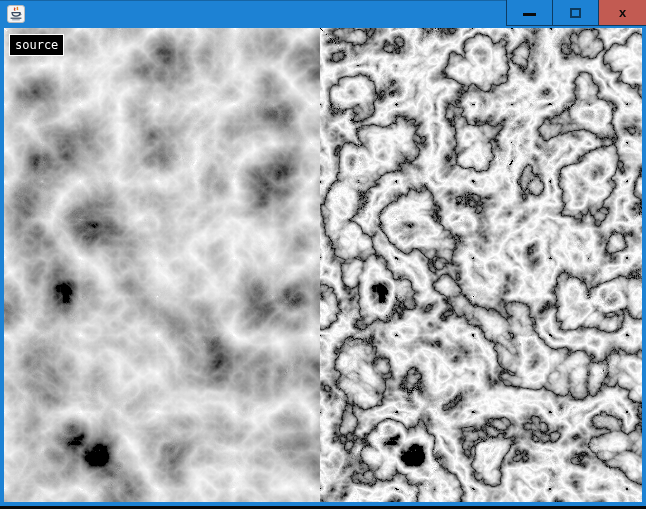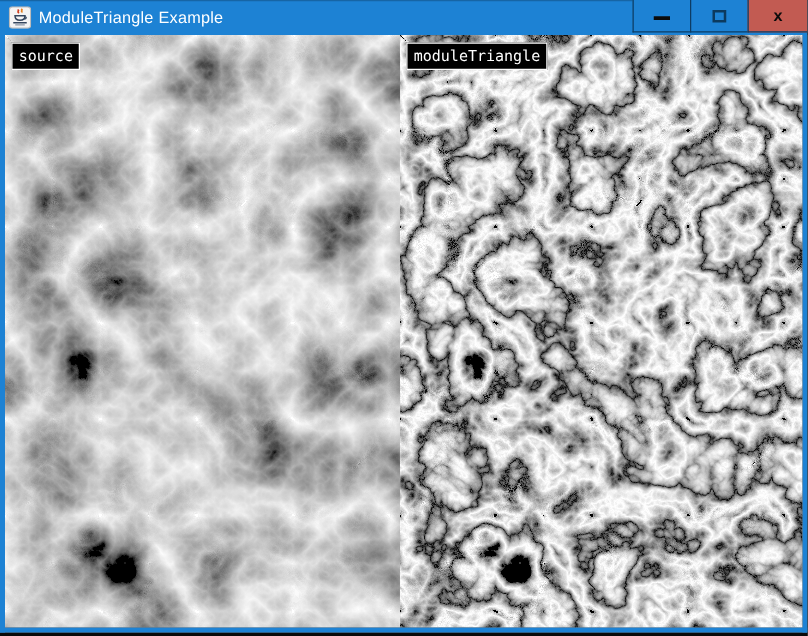--- a/index.html
+++ b/index.html
@@ -51,21 +51,20 @@
         <svg width="18" height="18" viewBox="0 0 18 18">
           <rect x="0.5" y="0.5" width="17" height="17" rx="2.5" fill="#f4f4f4" stroke="#bcbcbc"></rect>
           <path d="M7.4 3.0 c1.5 .7 -1.1 1.3 .5 2.2" stroke="#cc3b1e" stroke-width="1.2" fill="none" stroke-linecap="round"></path>
           <path d="M10.2 2.4 c1.5 .7 -1.1 1.3 .5 2.2" stroke="#e5801f" stroke-width="1.2" fill="none" stroke-linecap="round"></path>
           <path d="M5.0 7.6 h8.0 c0 2.4 -1.6 3.6 -4.0 3.6 s-4.0 -1.2 -4.0 -3.6 z" fill="none" stroke="#35465e" stroke-width="1.2"></path>
           <path d="M13.0 8.4 c1.4 .2 1.4 1.6 -.6 1.9" fill="none" stroke="#35465e" stroke-width="1"></path>
           <path d="M3.6 13.2 h10.8" stroke="#35465e" stroke-width="1.2"></path>
           <path d="M5.2 14.8 h7.6" stroke="#8a95a5" stroke-width="1"></path>
         </svg>
       </span>
-      <span class="title">ModuleTriangle Example</span>
 
       <div class="controls">
         <button class="ctl">
           <span class="minbar"></span>
         </button>
         <button class="ctl">
           <span class="maxbox"></span>
         </button>
         <button class="ctl close">
           <span class="xglyph">x</span>
@@ -106,18 +105,17 @@
               </feComponentTransfer>
               <feComponentTransfer>
                 <feFuncR type="table" tableValues="0 1 0 1 0"></feFuncR>
                 <feFuncG type="table" tableValues="0 1 0 1 0"></feFuncG>
                 <feFuncB type="table" tableValues="0 1 0 1 0"></feFuncB>
               </feComponentTransfer>
             </filter>
           </defs>
           <rect width="322" height="474" fill="#808080" filter="url(#fTri)"></rect>
         </svg>
-        <div class="imglabel">moduleTriangle</div>
       </div>
 
     </div>
   </div>
 </div>
 
 </body></html>

